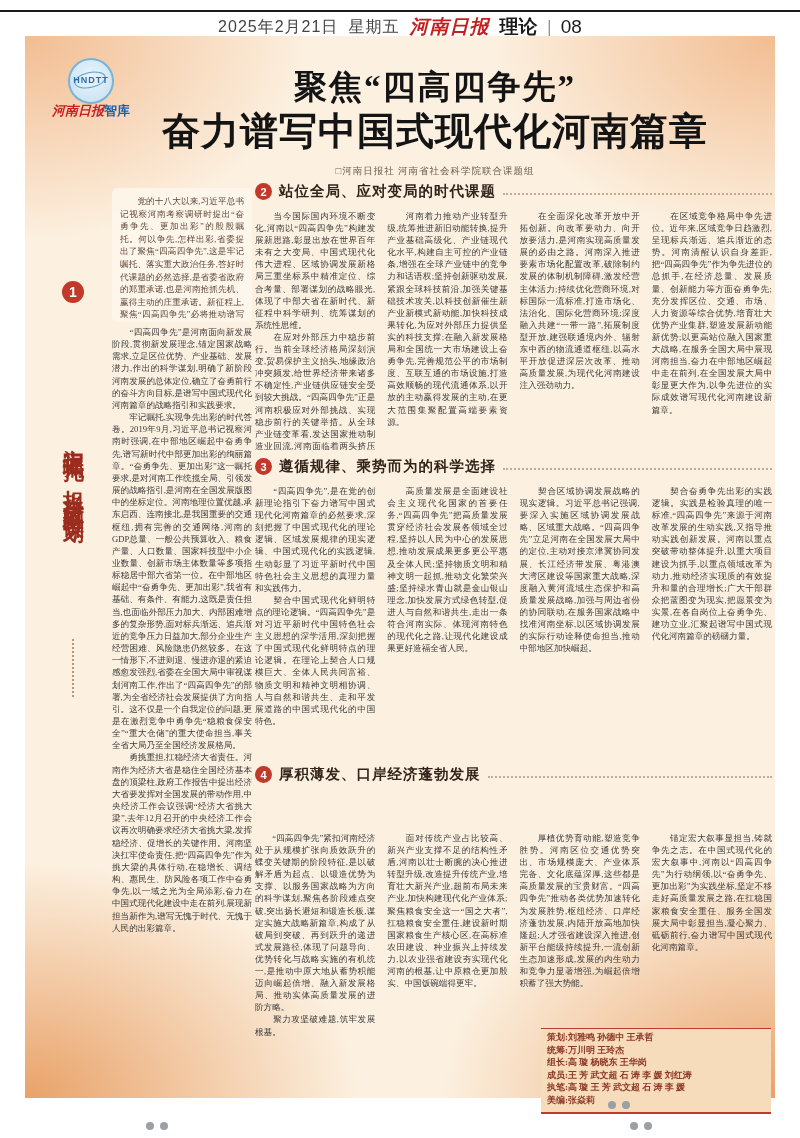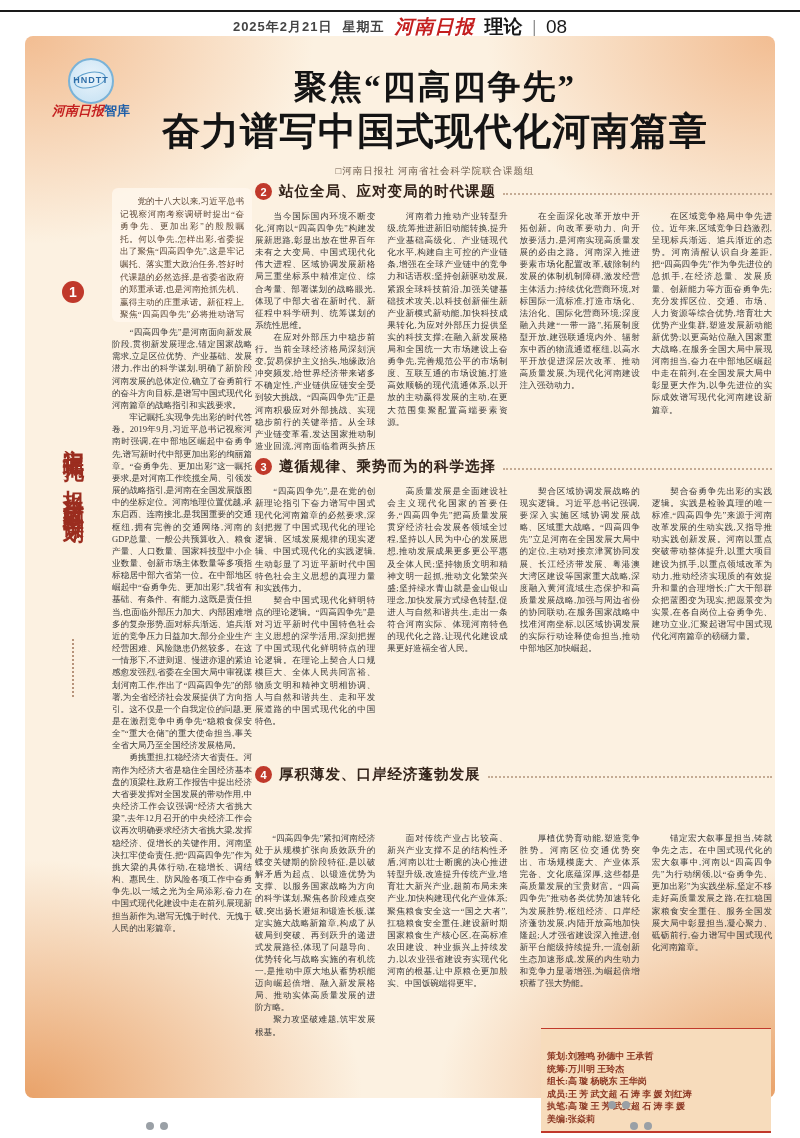--- a/index.html
+++ b/index.html
@@ -2,27 +2,27 @@
 <html><head>
 <meta charset="utf-8">
 <style>
   html,body{margin:0;padding:0;background:#fff;}
   .page{position:relative;width:800px;height:1138px;background:#ffffff;overflow:hidden;
         font-family:"Liberation Serif","DejaVu Serif",serif;}
   
   .topband{position:absolute;left:0;top:0;width:800px;height:36px;background:#fff;}
   .toprule{position:absolute;left:0;top:10px;width:800px;height:2px;background:#1a1a1a;}
   .mastrow{position:absolute;left:0;top:14px;width:800px;display:flex;align-items:center;justify-content:center;gap:10px;}
-  .dateline{font-size:13px;color:#444;letter-spacing:1px;font-family:"Liberation Sans",sans-serif;font-weight:bold;}
+  .dateline{font-size:16px;color:#444;letter-spacing:1px;font-family:"Liberation Sans",sans-serif;}
   .mastname{font-size:19px;font-weight:bold;font-style:italic;color:#c41f1f;letter-spacing:1px;}
   .sectionname{font-size:19px;font-weight:bold;color:#1a1a1a;}
   .mastdiv{color:#555;font-size:17px;font-weight:normal;}
   .pagenum{font-size:19px;color:#1a1a1a;font-family:"Liberation Sans",sans-serif;}
   
-  .sheet{position:absolute;left:25px;top:36px;width:750px;height:1062px;border-radius:8px;
+  .sheet{position:absolute;left:25px;top:36px;width:750px;height:1062px;border-radius:0;
     background:
       radial-gradient(ellipse 55% 28% at 0% 0%, #f2bd92 0%, rgba(242,189,146,0) 70%),
       radial-gradient(ellipse 55% 28% at 100% 0%, #f2bd92 0%, rgba(242,189,146,0) 70%),
       radial-gradient(ellipse 60% 30% at 0% 100%, #e9a269 0%, rgba(233,162,105,0) 75%),
       radial-gradient(ellipse 60% 30% at 100% 100%, #e9a269 0%, rgba(233,162,105,0) 75%),
       #fcf1e1;}
   
   .logo{position:absolute;left:18px;top:22px;width:96px;text-align:center;}
   .globe{width:42px;height:42px;margin:0 auto;border-radius:50%;
      border:2px solid #7ab3d8;position:relative;background:
@@ -58,21 +58,21 @@
   .shead-title{font-size:14.5px;font-weight:bold;color:#33231a;letter-spacing:1px;white-space:nowrap;}
   .leader{flex:1;border-bottom:2px dotted #c4ab94;height:0;margin-top:4px;}
   .colrow{display:flex;gap:12px;margin-top:9px;}
   .coltext{flex:1;font-size:8.6px;line-height:12.1px;color:#3a3a3a;text-align:justify;
      white-space:pre-line;overflow:hidden;}
   .s1col{position:absolute;left:87px;top:290px;width:140px;height:766px;
      font-size:8.6px;line-height:12.15px;color:#3a3a3a;text-align:justify;white-space:pre-line;overflow:hidden;}
   
   .credits{position:absolute;left:516px;top:992px;width:230px;background:#f7dcbc;
      border-top:1px solid #c0392b;border-bottom:2px solid #c0392b;
-     padding:21px 6px 6px;box-sizing:border-box;}
+     padding:2px 6px 6px;box-sizing:border-box;}
   .credits div{font-size:9px;line-height:12.5px;font-weight:bold;color:#8d3a26;white-space:nowrap;}
   
   .dotpair{position:absolute;display:flex;gap:6px;}
   .dot{width:8px;height:8px;border-radius:50%;background:#9aa0a6;}
 </style>
 </head>
 <body>
 
 <div class="page">
 

